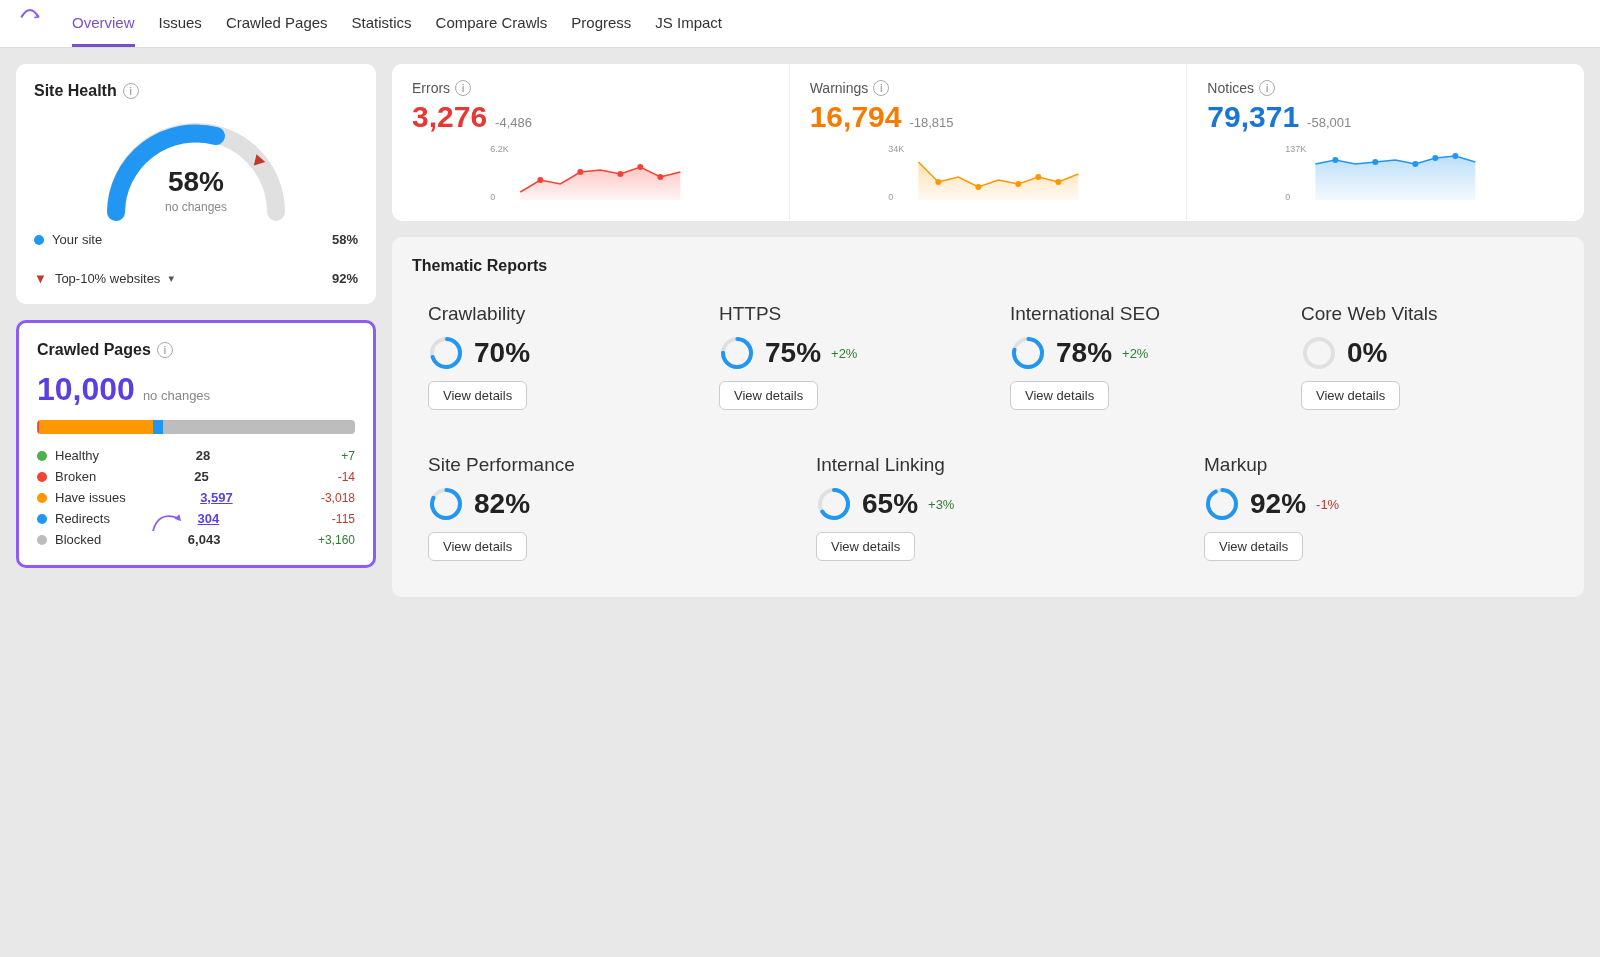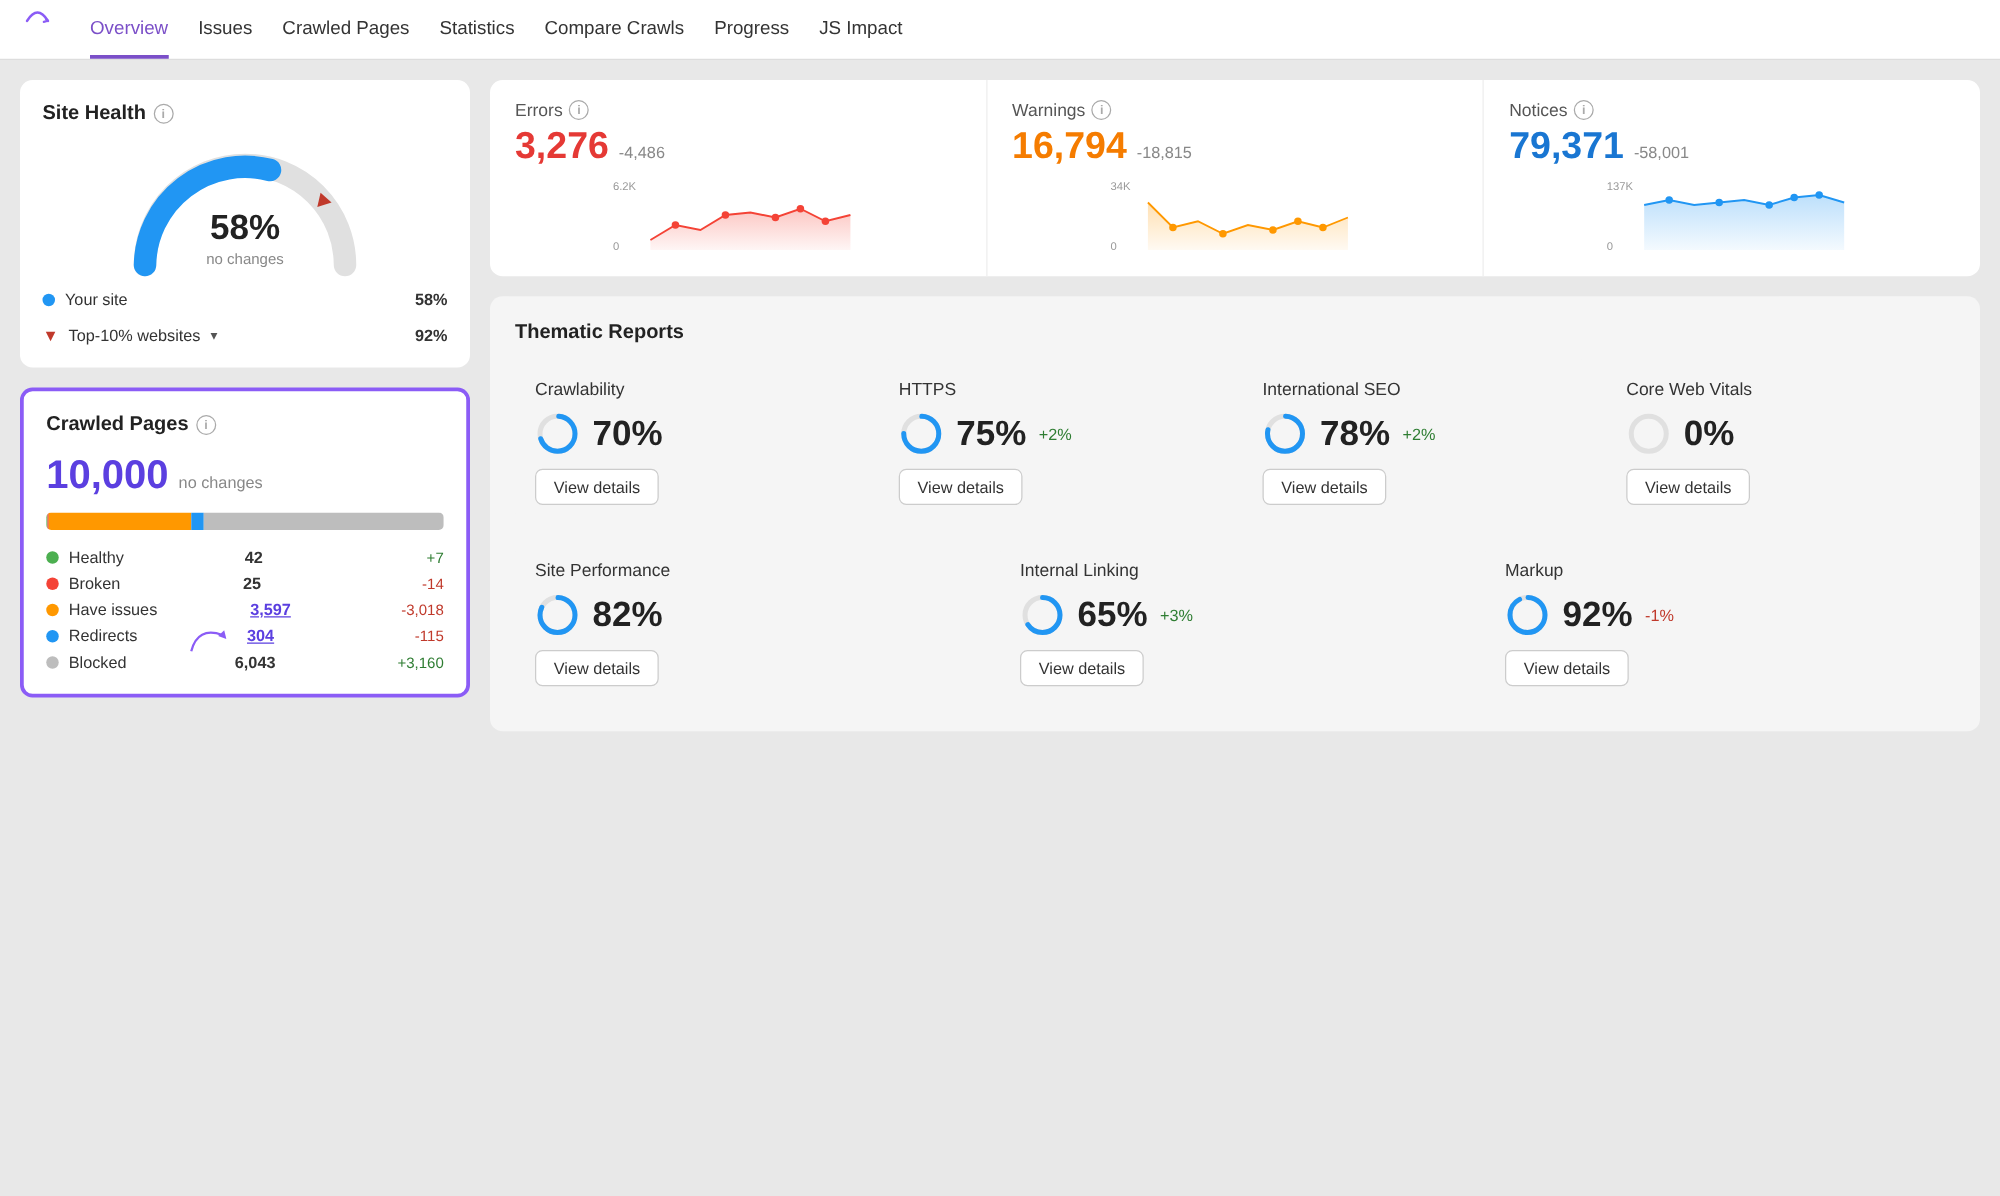--- a/index.html
+++ b/index.html
@@ -112,21 +112,21 @@
       display: block;
     }
     .gauge-subtitle {
       font-size: 12px;
       color: #888;
     }
 
     .site-health-legend {
       display: flex;
       flex-direction: column;
-      gap: 14px;
+      gap: 24px;
       margin-top: 10px;
     }
     .legend-row {
       display: flex;
       align-items: center;
       justify-content: space-between;
       font-size: 13px;
     }
     .legend-left {
       display: flex;
@@ -284,21 +284,21 @@
 
     .thematic-card {
       background: #f5f5f5;
       border-radius: 10px;
       padding: 16px;
       display: flex;
       flex-direction: column;
       gap: 10px;
     }
     .thematic-card-title {
-      font-size: 14px;
+      font-size: 19px;
       color: #333;
       font-weight: 500;
     }
     .thematic-score-row {
       display: flex;
       align-items: center;
       gap: 10px;
     }
     .thematic-percent {
       font-size: 28px;
@@ -413,21 +413,21 @@
         <div style="flex:1; background:#bdbdbd;"></div>
       </div>
 
       <div class="cp-list">
 
         <div class="cp-row">
           <div class="cp-row-left">
             <div class="cp-dot" style="background:#4caf50;"></div>
             <span class="cp-label">Healthy</span>
           </div>
-          <span class="cp-count plain">42</span>
+          <span class="cp-count plain">28</span>
           <span class="cp-change pos">+7</span>
         </div>
 
         <div class="cp-row">
           <div class="cp-row-left">
             <div class="cp-dot" style="background:#f44336;"></div>
             <span class="cp-label">Broken</span>
           </div>
           <span class="cp-count plain">25</span>
           <span class="cp-change neg">-14</span>

